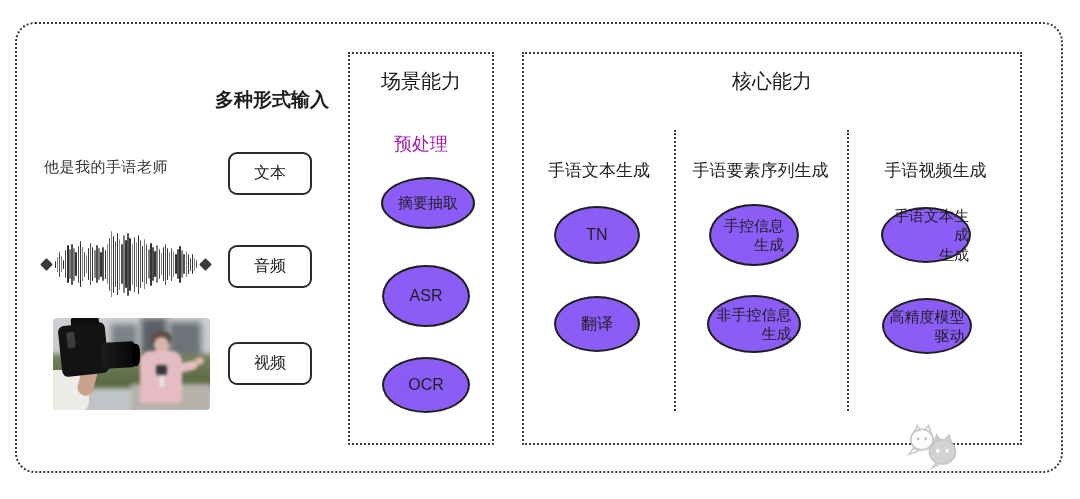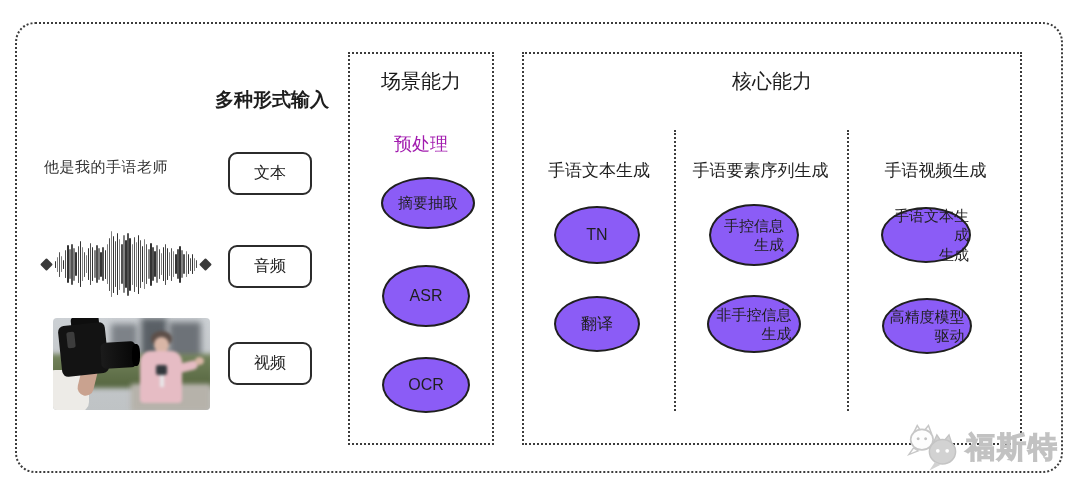--- a/index.html
+++ b/index.html
@@ -249,16 +249,15 @@
       <polygon points="8,27 3,34 13,30" fill="#fdfdfd" stroke="#c7c7c7" stroke-width="1.4"></polygon>
       <circle cx="13" cy="17" r="1.6" fill="#c2c2c2"></circle>
       <circle cx="21" cy="17" r="1.6" fill="#c2c2c2"></circle>
       <polygon points="29,22 33,13 37,19" fill="#d2d2d2" stroke="#c4c4c4" stroke-width="1.4"></polygon>
       <polygon points="41,19 46,13 49,22" fill="#d2d2d2" stroke="#c4c4c4" stroke-width="1.4"></polygon>
       <ellipse cx="39" cy="31" rx="14" ry="13" fill="#d2d2d2" stroke="#c4c4c4" stroke-width="1.6"></ellipse>
       <polygon points="31,42 25,51 37,45" fill="#d2d2d2"></polygon>
       <circle cx="34" cy="30" r="2" fill="#ffffff"></circle>
       <circle cx="44" cy="30" r="2" fill="#ffffff"></circle>
     </svg>
-    <div class="wm-text">福斯特</div>
   </div>
 
 </div>
 
 </body></html>

